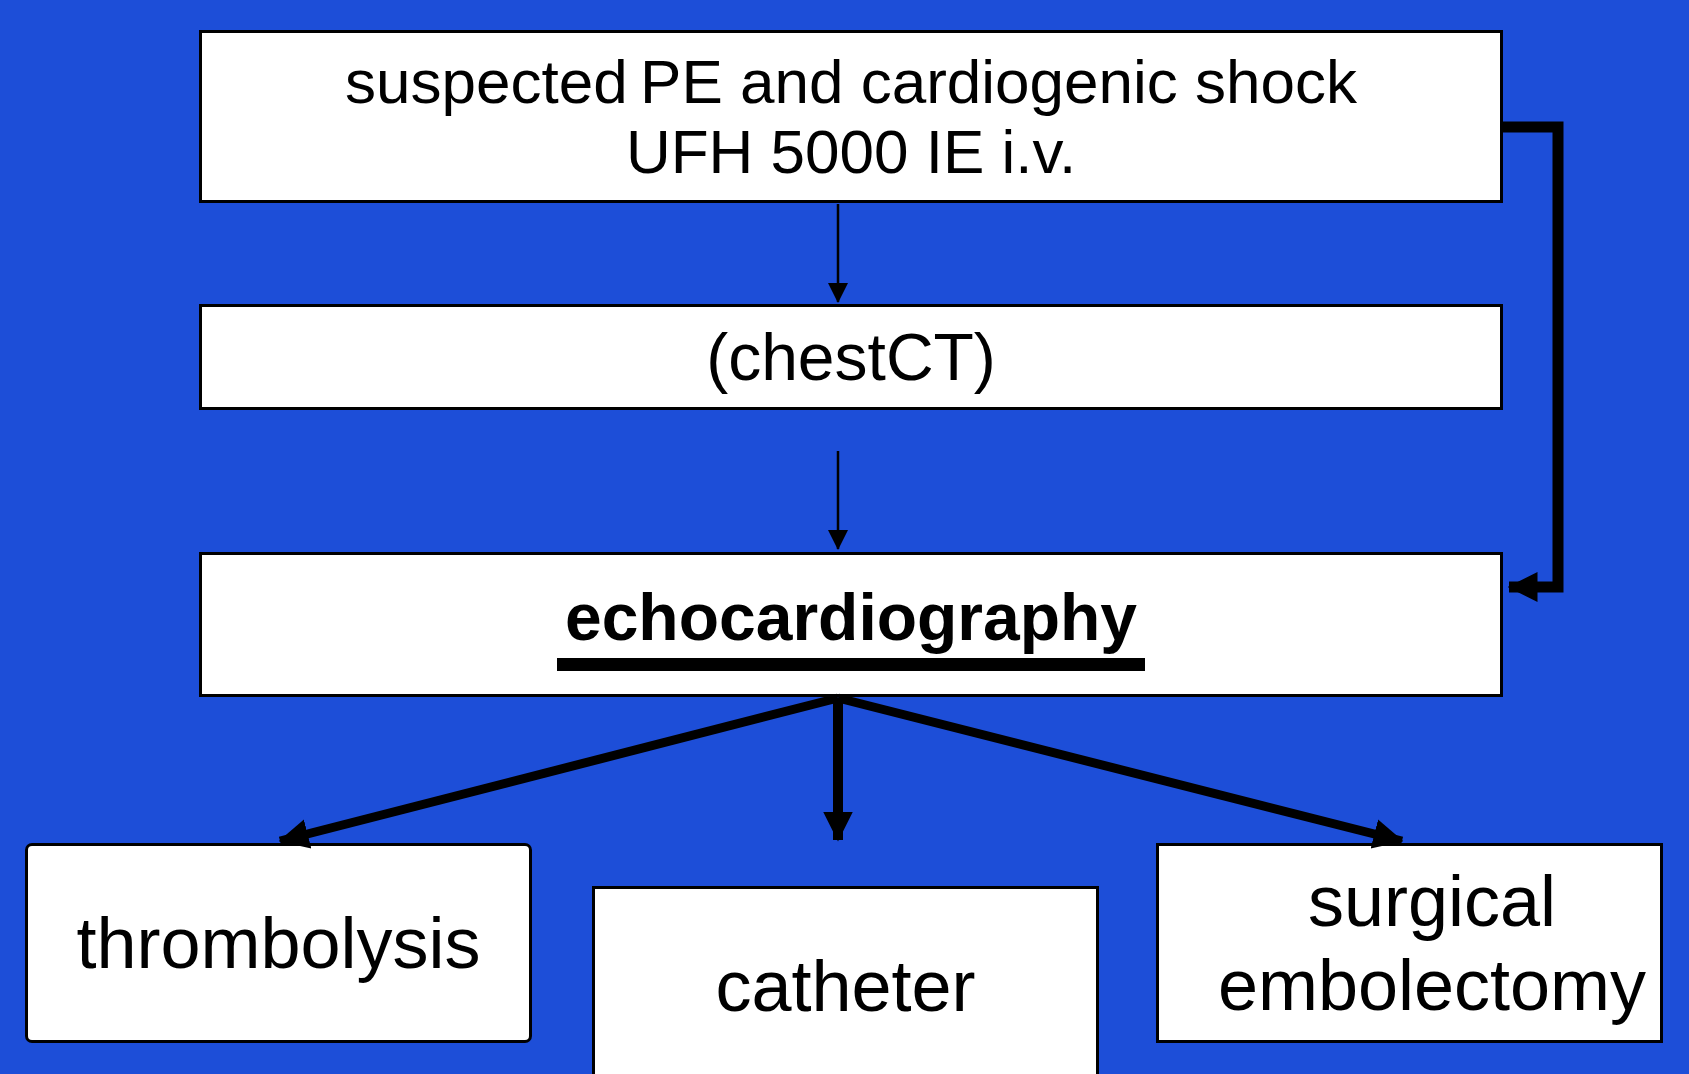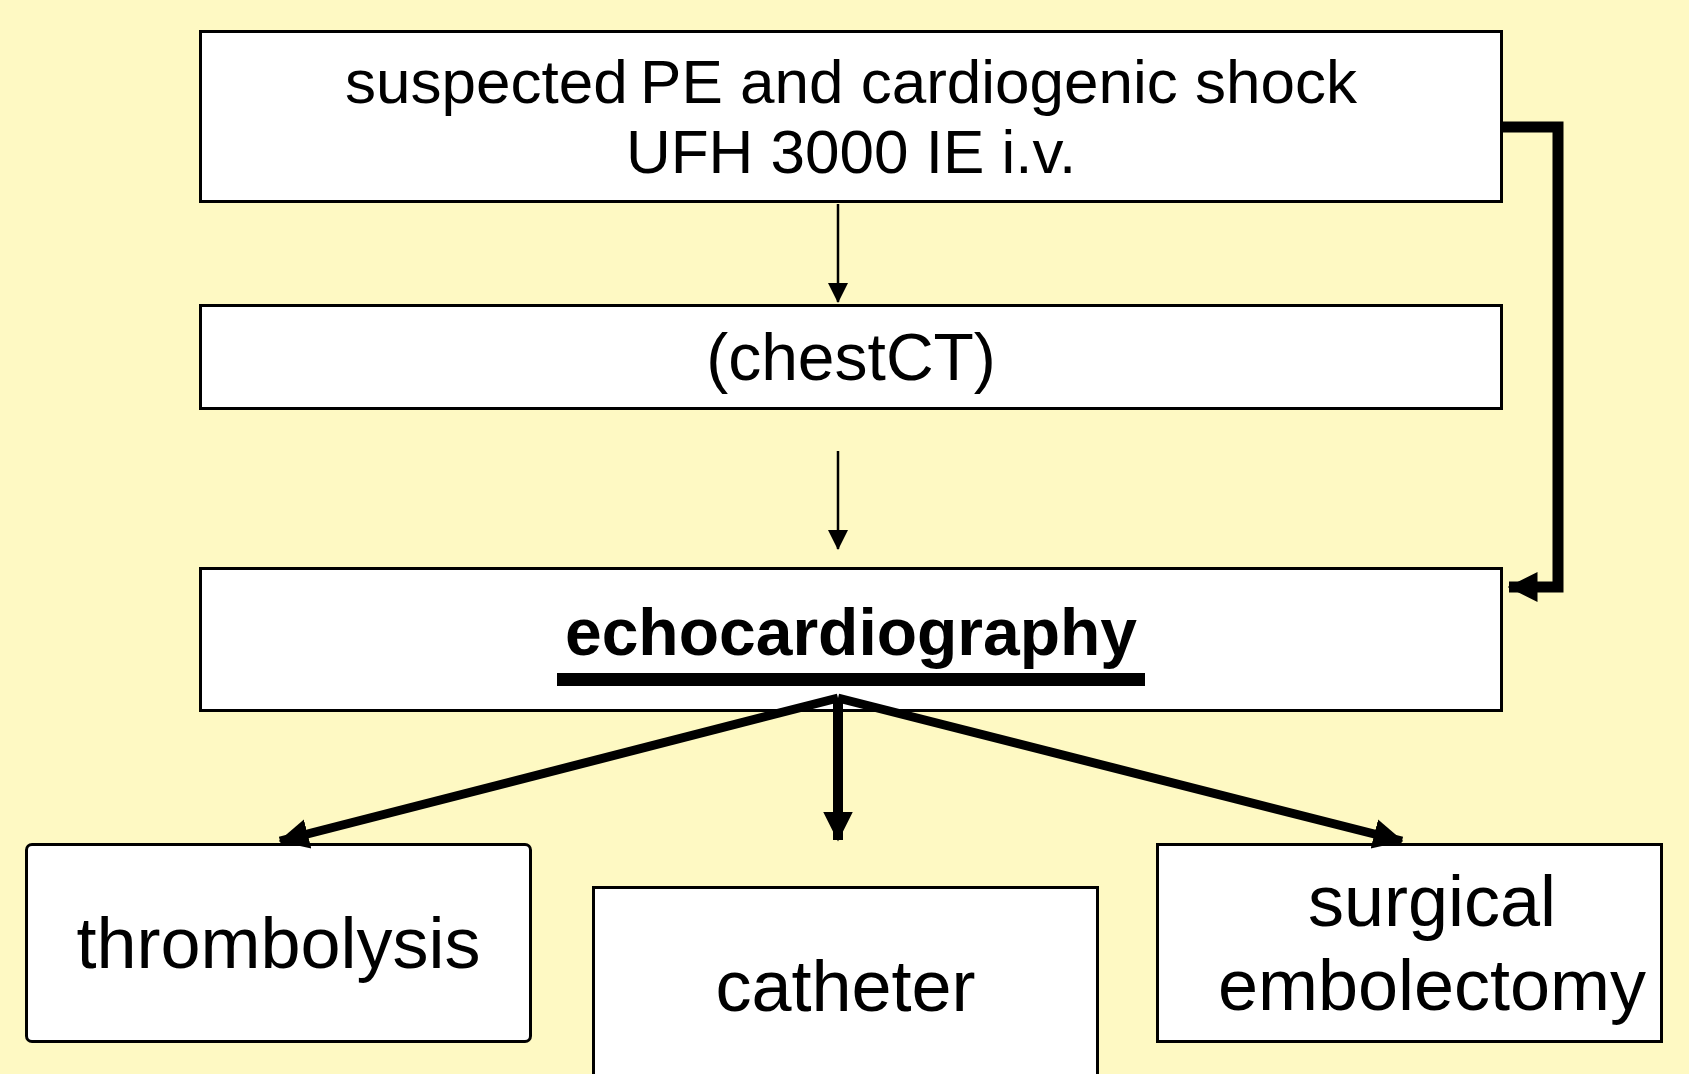--- a/index.html
+++ b/index.html
@@ -4,21 +4,21 @@
 <style>
   html, body {
     margin: 0;
     padding: 0;
     background: #ffffff;
   }
   #canvas {
     position: relative;
     width: 1689px;
     height: 1074px;
-    background: #fef9c3;
+    background: #1d4ed8;
     font-family: "Liberation Sans", sans-serif;
     color: #000000;
     overflow: hidden;
   }
   .node {
     position: absolute;
     box-sizing: border-box;
     background: #ffffff;
     border: 3px solid #000000;
     display: flex;
@@ -31,21 +31,21 @@
   #node-start {
     left: 199px; top: 30px; width: 1304px; height: 173px;
     font-size: 62px; line-height: 70px;
   }
   #node-chestct {
     left: 199px; top: 304px; width: 1304px; height: 106px;
     font-size: 66px;
   }
   #node-echo {
     left: 199px; top: 552px; width: 1304px; height: 145px;
-    font-size: 66px; font-weight: bold; margin-top: 15px;
+    font-size: 66px; font-weight: bold;
   }
   #node-echo .underlined {
     border-bottom: 13px solid #000000;
     padding: 0 8px 3px 8px;
     display: inline-block;
   }
   .bottom-node {
     font-size: 72px;
     line-height: 84px;
   }
@@ -91,21 +91,21 @@
 
     <line class="stroke" x1="838" y1="698" x2="280" y2="841" stroke-width="9" marker-end="url(#head-lg)"></line>
 
     <line class="stroke" x1="838" y1="698" x2="838" y2="840" stroke-width="10" marker-end="url(#head-lg)"></line>
 
     <line class="stroke" x1="838" y1="698" x2="1402" y2="841" stroke-width="9" marker-end="url(#head-lg)"></line>
   </svg>
 
   <div class="node" id="node-start">
     <div>suspected PE and cardiogenic shock</div>
-    <div>UFH 3000 IE i.v.</div>
+    <div>UFH 5000 IE i.v.</div>
   </div>
 
   <div class="node" id="node-chestct">
     <div>(chestCT)</div>
   </div>
 
   <div class="node" id="node-echo">
     <span class="underlined">echocardiography</span>
   </div>
 

